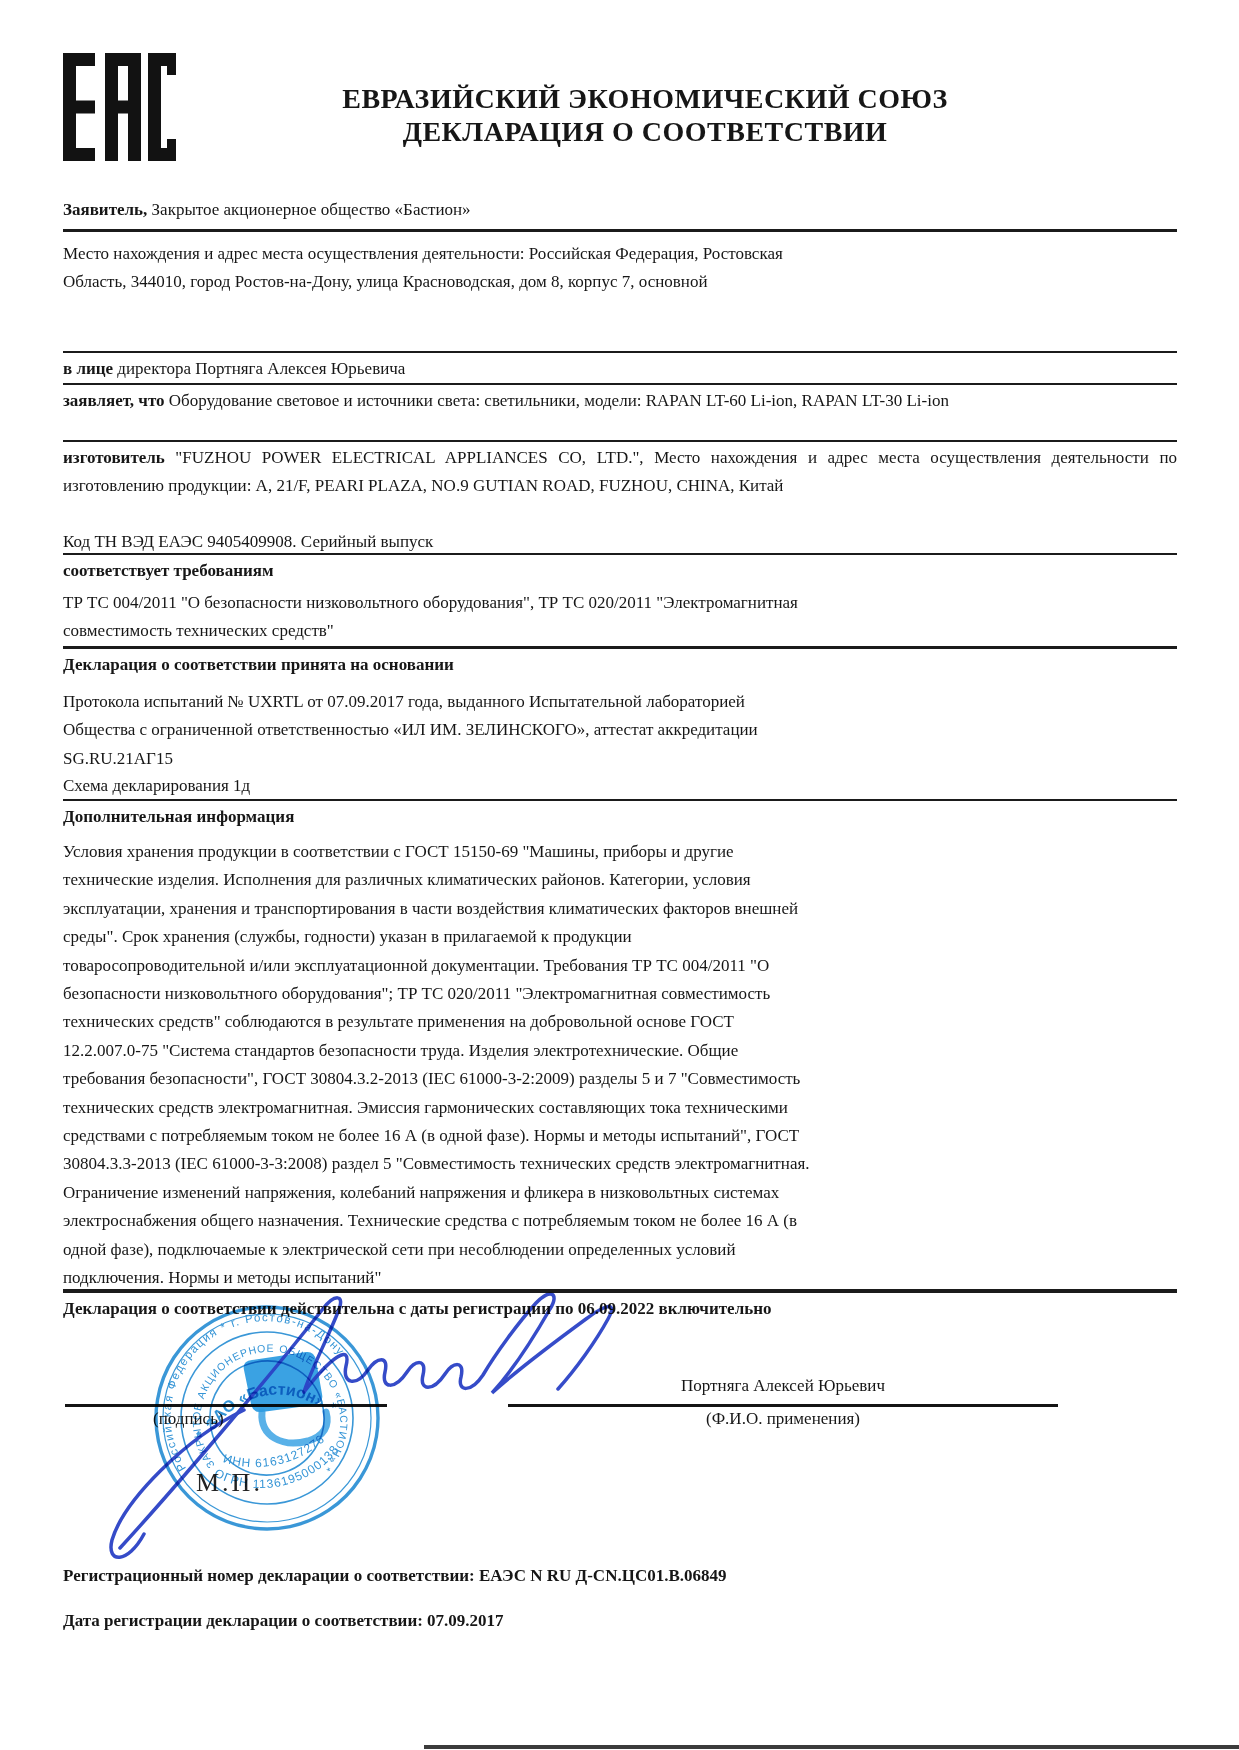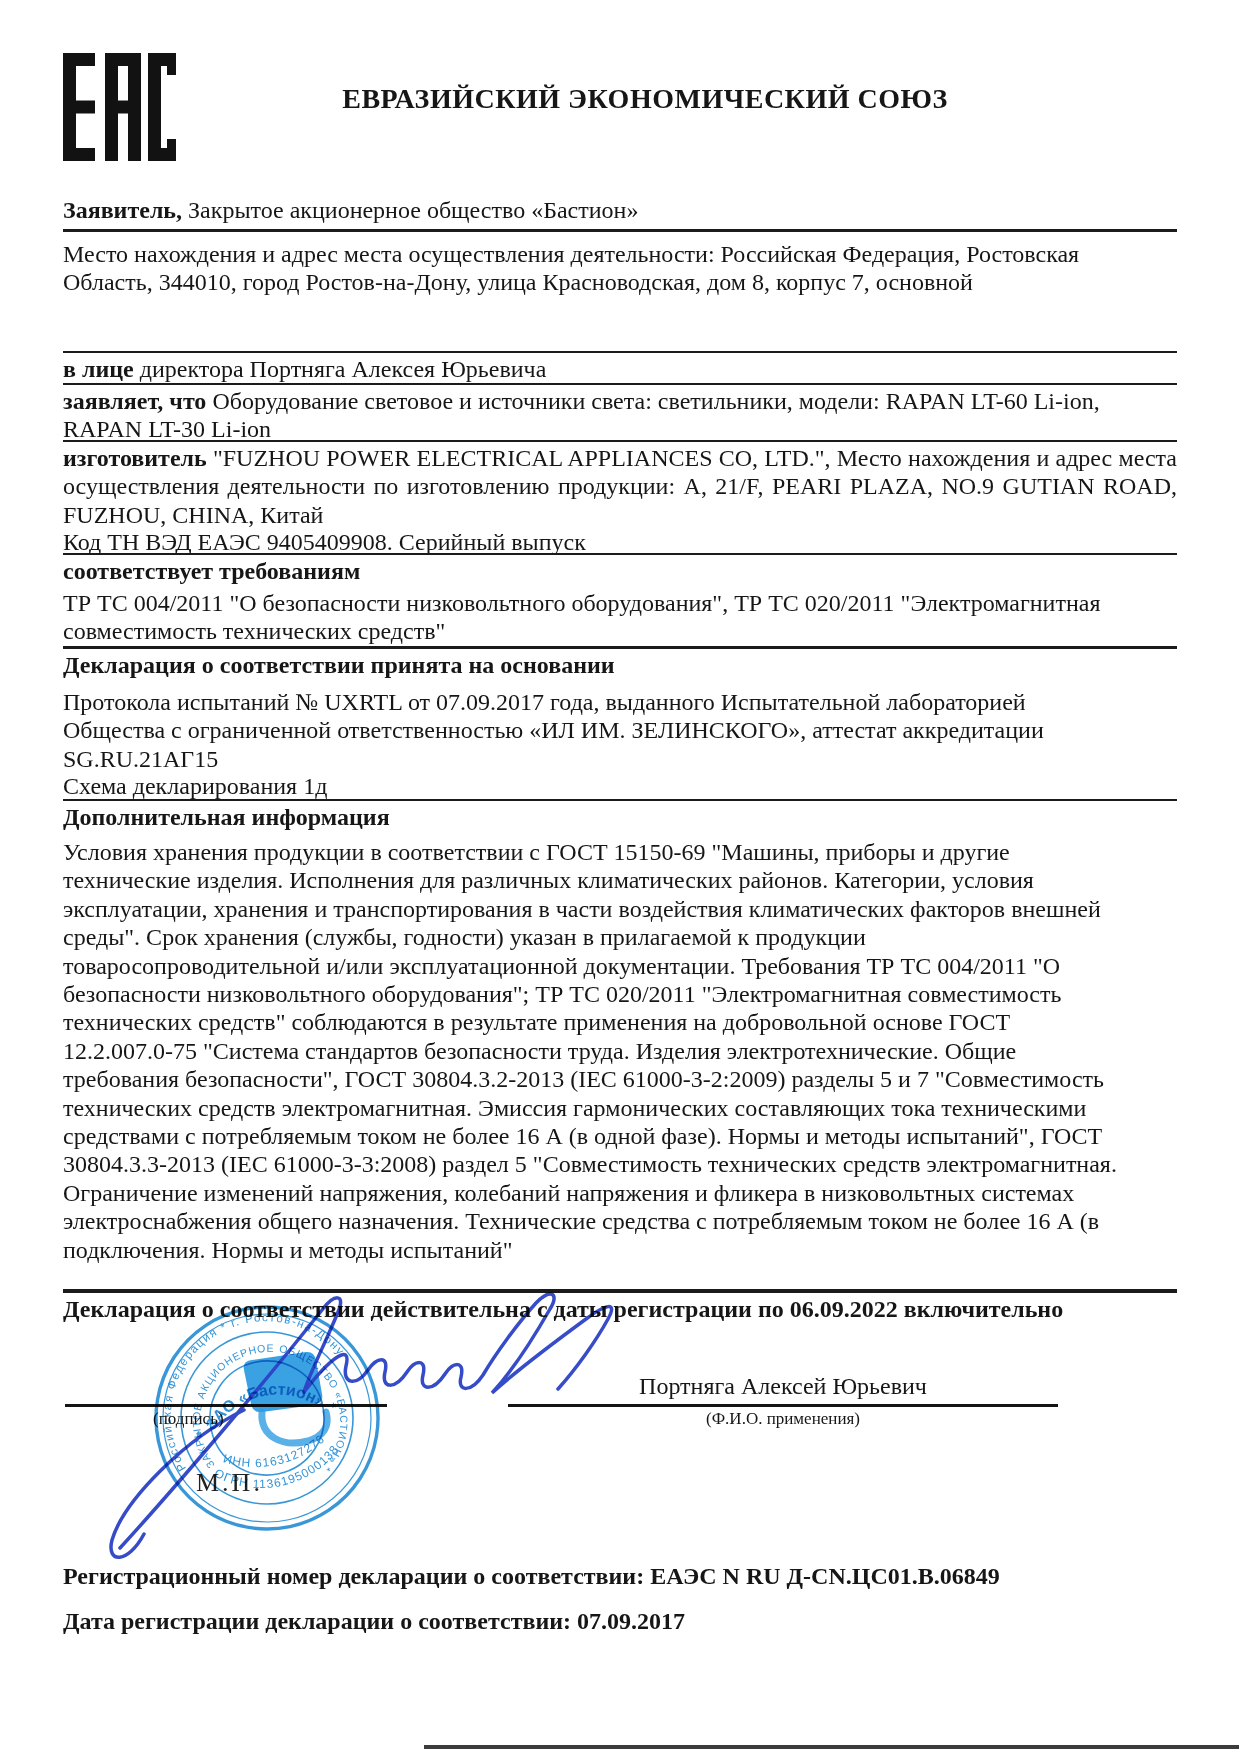--- a/index.html
+++ b/index.html
@@ -7,21 +7,21 @@
     position:relative;
     width:1239px;height:1750px;
     margin:0 auto;
     background:#fff;
     font-family:"Liberation Serif","DejaVu Serif",serif;
     color:#161616;
     overflow:hidden;
   }
   .abs{position:absolute;}
   .content{left:63px;width:1114px;}
-  .para{font-size:24px;line-height:28.4px;}
+  .para{font-size:17px;line-height:28.4px;}
   .b{font-weight:700;}
   .rule{position:absolute;left:63px;width:1114px;background:#1b1b1b;}
   .h2{height:2px}.h3{height:3px}.h4{height:4px}
   .title{
     left:150px;width:990px;text-align:center;
     font-size:28px;font-weight:700;line-height:33px;letter-spacing:.5px;
   }
   .just{text-align:justify;}
   .tline{white-space:nowrap;}
   .caption{font-size:17px;}
@@ -53,20 +53,21 @@
       <rect x="85" y="0" width="13" height="108"></rect>
       <rect x="85" y="0" width="28" height="13"></rect>
       <rect x="85" y="95" width="28" height="13"></rect>
       <rect x="104" y="13" width="9" height="9"></rect>
       <rect x="104" y="86" width="9" height="9"></rect>
     </g>
   </svg>
 
   <div class="abs title" style="top:82px">
     <div>ЕВРАЗИЙСКИЙ ЭКОНОМИЧЕСКИЙ СОЮЗ</div>
+    <div>ДЕКЛАРАЦИЯ О СООТВЕТСТВИИ</div>
   </div>
 
   <div class="abs content para" style="top:196px">
     <span class="b">Заявитель,</span><span> Закрытое акционерное общество «Бастион»</span>
   </div>
   <div class="rule h3" style="top:229px"></div>
 
   <div class="abs content para" style="top:240px">
       <div class="tline">Место нахождения и адрес места осуществления деятельности: Российская Федерация, Ростовская</div>
       <div class="tline">Область, 344010, город Ростов-на-Дону, улица Красноводская, дом 8, корпус 7, основной</div>
@@ -114,20 +115,21 @@
       <div class="tline">товаросопроводительной и/или эксплуатационной документации. Требования ТР ТС 004/2011 "О</div>
       <div class="tline">безопасности низковольтного оборудования"; ТР ТС 020/2011 "Электромагнитная совместимость</div>
       <div class="tline">технических средств" соблюдаются в результате применения на добровольной основе ГОСТ</div>
       <div class="tline">12.2.007.0-75 "Система стандартов безопасности труда. Изделия электротехнические. Общие</div>
       <div class="tline">требования безопасности", ГОСТ 30804.3.2-2013 (IEC 61000-3-2:2009) разделы 5 и 7 "Совместимость</div>
       <div class="tline">технических средств электромагнитная. Эмиссия гармонических составляющих тока техническими</div>
       <div class="tline">средствами с потребляемым током не более 16 А (в одной фазе). Нормы и методы испытаний", ГОСТ</div>
       <div class="tline">30804.3.3-2013 (IEC 61000-3-3:2008) раздел 5 "Совместимость технических средств электромагнитная.</div>
       <div class="tline">Ограничение изменений напряжения, колебаний напряжения и фликера в низковольтных системах</div>
       <div class="tline">электроснабжения общего назначения. Технические средства с потребляемым током не более 16 А (в</div>
+      <div class="tline">одной фазе), подключаемые к электрической сети при несоблюдении определенных условий</div>
       <div class="tline">подключения. Нормы и методы испытаний"</div>
     </div>
   <div class="rule h4" style="top:1289px"></div>
 
   <div class="abs content para b" style="top:1295px">Декларация о соответствии  действительна с даты регистрации по 06.09.2022 включительно</div>
 
   <div class="sigline" style="left:65px;top:1404px;width:322px"></div>
   <div class="abs caption" style="left:153px;top:1409px">(подпись)</div>
 
   <div class="abs center para" style="left:508px;top:1372px;width:550px">Портняга  Алексей Юрьевич</div>

